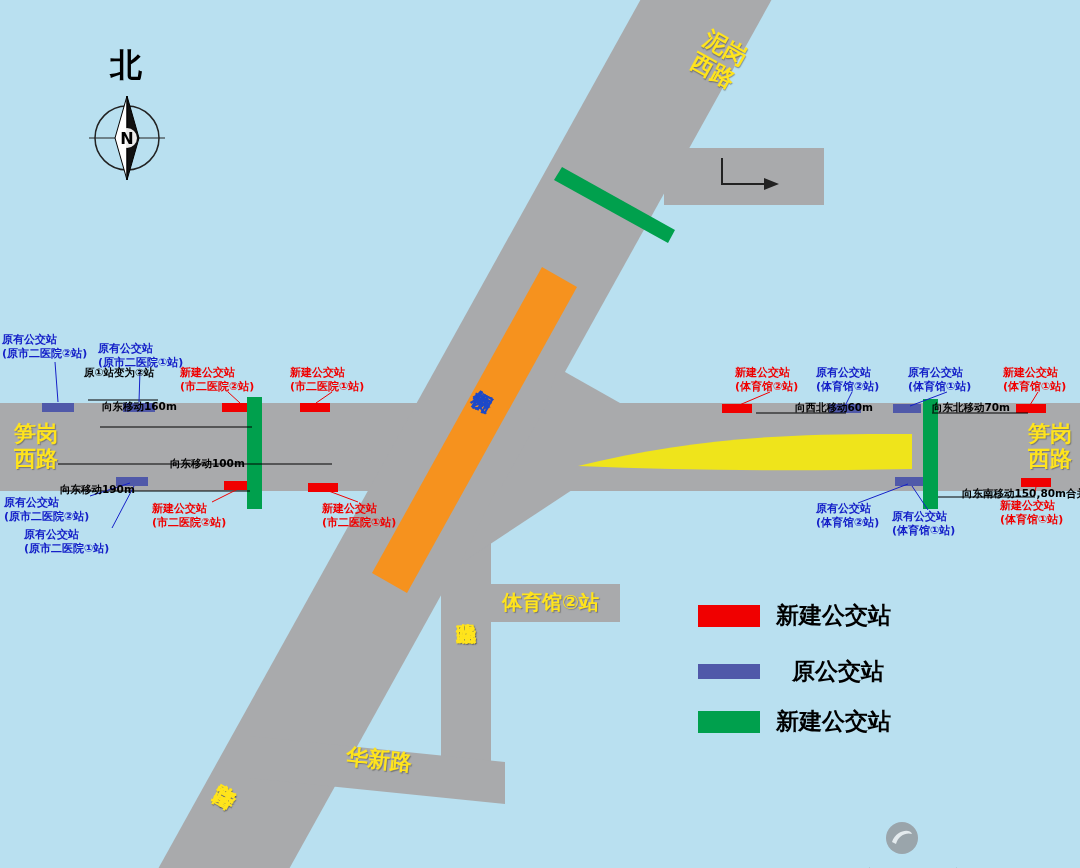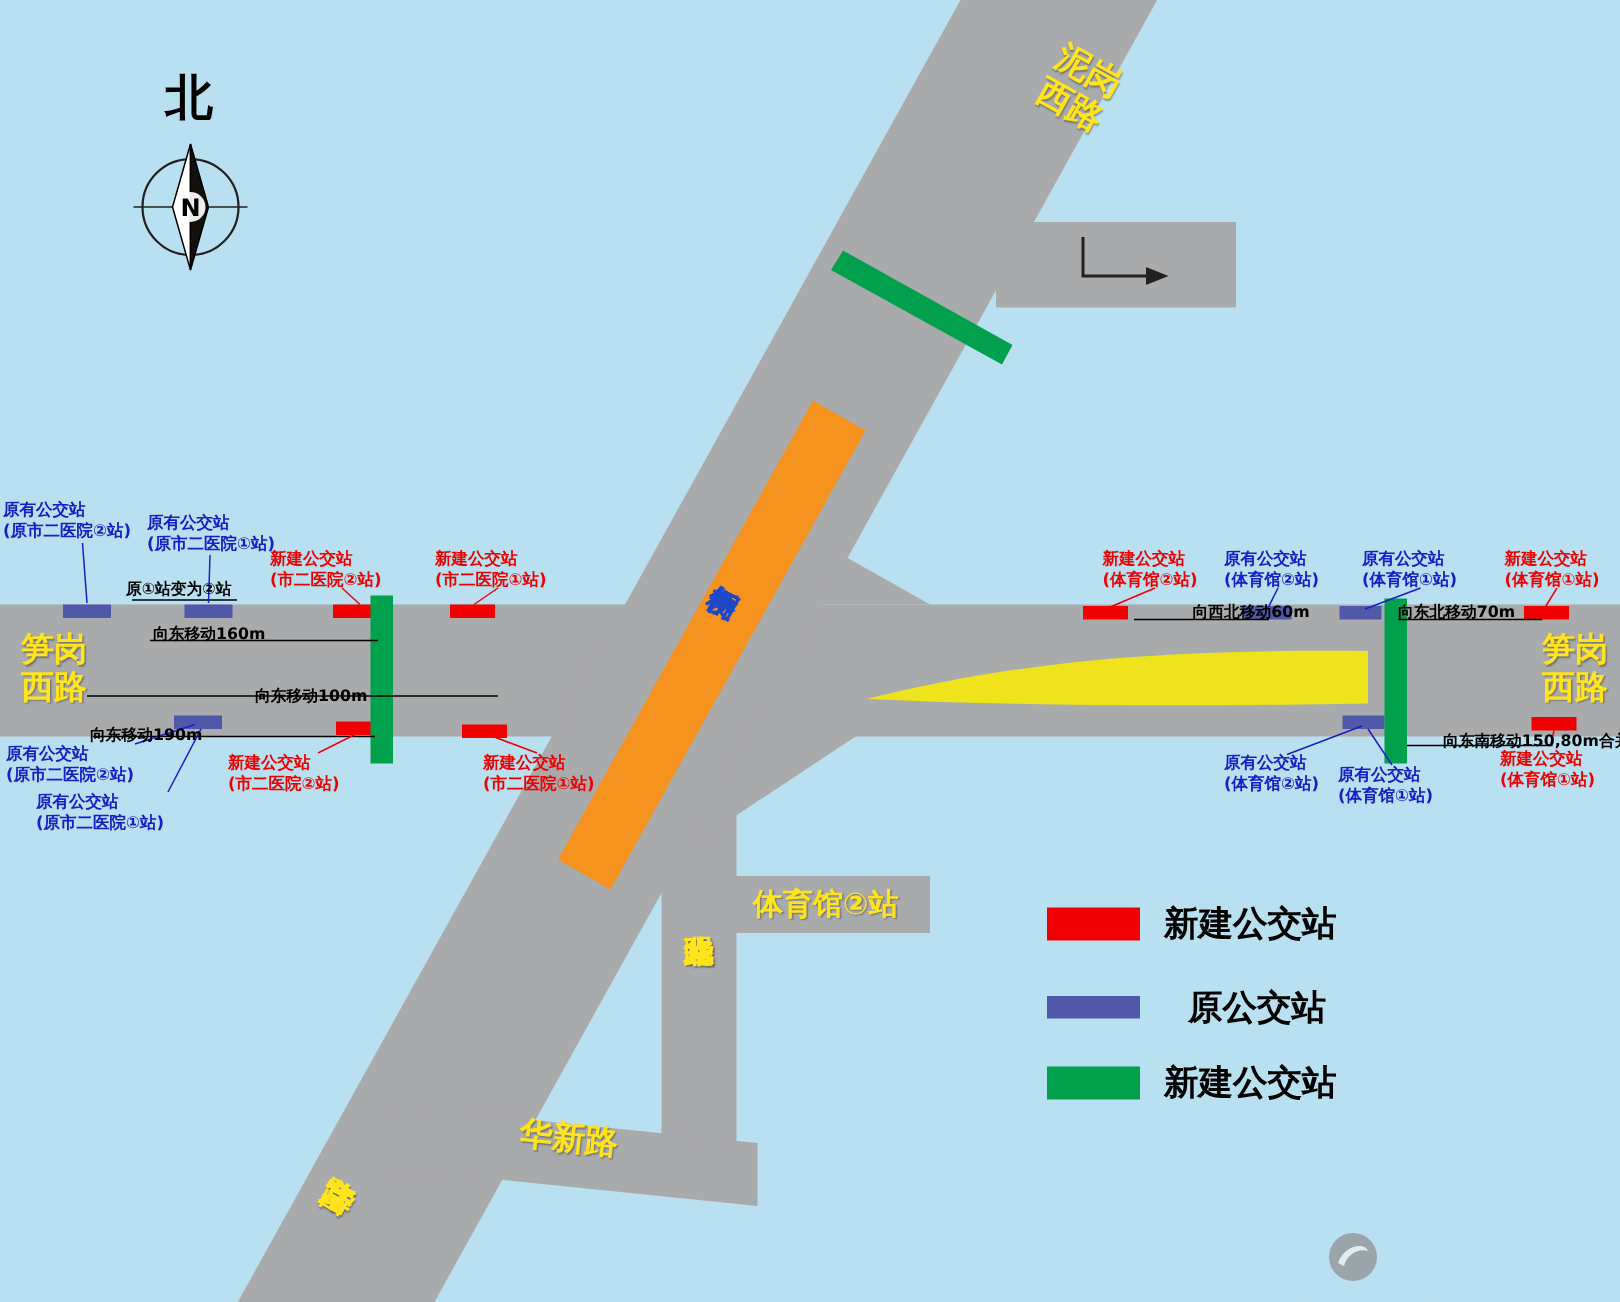--- a/index.html
+++ b/index.html
@@ -185,22 +185,22 @@
   </div>
   <div class="stop-label blue" style="left:892px; top:510px;">
     <span>原有公交站</span>
     <span>(体育馆①站)</span>
   </div>
   <div class="stop-label red" style="left:1000px; top:499px;">
     <span>新建公交站</span>
     <span>(体育馆①站)</span>
   </div>
 
-  <div class="ann" style="left:84px;  top:386px;">原①站变为②站</div>
-  <div class="ann" style="left:102px; top:416px;">向东移动160m</div>
+  <div class="ann" style="left:84px;  top:366px;">原①站变为②站</div>
+  <div class="ann" style="left:102px; top:400px;">向东移动160m</div>
   <div class="ann" style="left:170px; top:457px;">向东移动100m</div>
   <div class="ann" style="left:60px;  top:483px;">向东移动190m</div>
   <div class="ann" style="left:757px; top:401px;margin-left:38px;">向西北移动60m</div>
   <div class="ann" style="left:932px; top:401px;">向东北移动70m</div>
   <div class="ann" style="left:962px; top:487px;">向东南移动150,80m合并</div>
 
   <div class="legend">
     <div class="legend-row" style="top:0;">
       <span class="swatch swatch-new"></span>
       <span class="legend-label">新建公交站</span>

